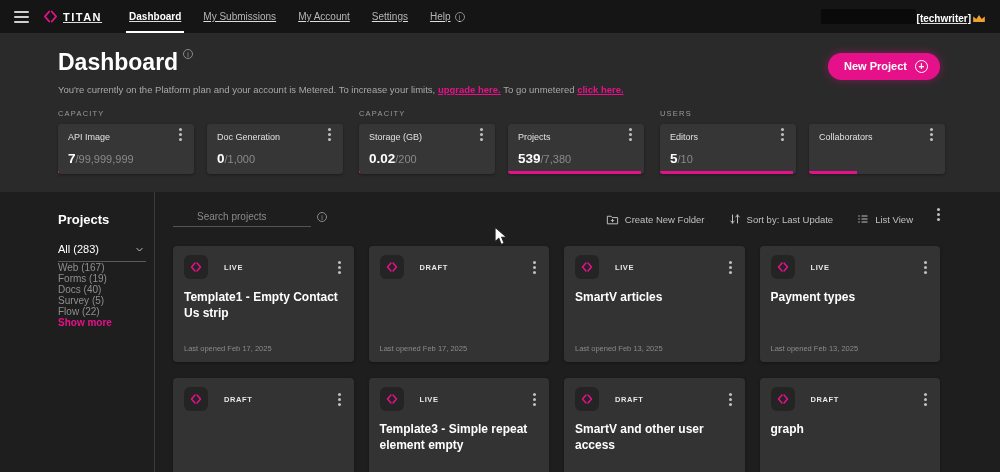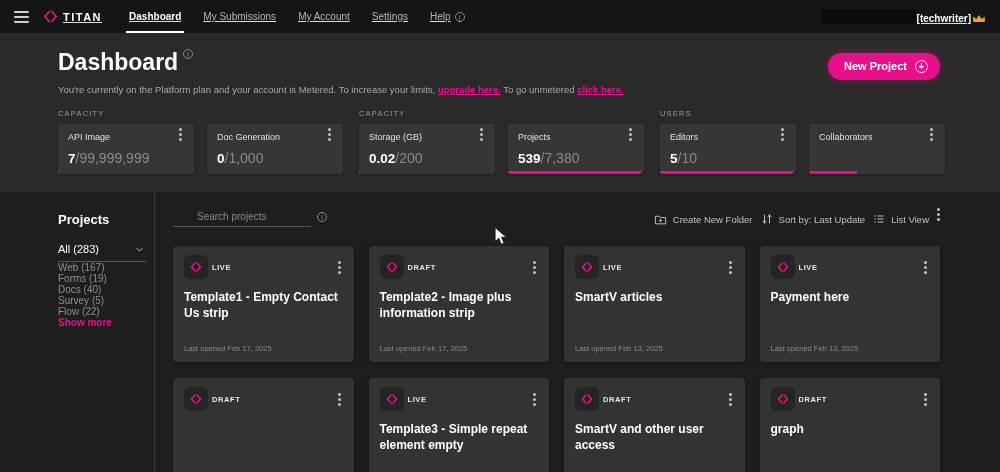--- a/index.html
+++ b/index.html
@@ -40,46 +40,46 @@
   .plus-circle { width:13px; height:13px; border:1.5px solid #fff; border-radius:50%; font-size:10px; line-height:11px; text-align:center; font-weight:bold; }
 
   
   .stats-row { display:flex; gap:16px; padding:0 58px; margin-top:14px; }
   .stat-group-label { font-size:7.5px; letter-spacing:1.2px; color:#9a9a9a; margin-bottom:6px; }
   .stat-cards { display:flex; gap:13px; }
   .stat-card { width:136px; height:50px; background:#363636; border-radius:3px; position:relative; padding:8px 10px; overflow:hidden; box-shadow:0 1px 3px rgba(0,0,0,.35); }
   .stat-title { font-size:9px; color:#e0e0e0; }
   .stat-value-row { margin-top:7px; }
   .stat-value { font-size:13.5px; font-weight:bold; color:#fff; }
-  .stat-total { font-size:14px; color:#8a8a8a; }
+  .stat-total { font-size:11px; color:#8a8a8a; }
   .stat-kebab { position:absolute; top:9px; right:12px; }
   .progress { position:absolute; bottom:0; left:0; height:3px; background:#e6118a; width:0; }
 
   .kebab { display:inline-block; width:3px; height:3px; border-radius:50%; background:currentColor; box-shadow:0 -5px 0 currentColor, 0 5px 0 currentColor; color:#c0c0c0; cursor:pointer; }
 
   
   .main-section { display:flex; min-height:285px; }
   .sidebar { width:155px; flex:none; padding:20px 0 0 58px; border-right:1px solid #3a3a3a; }
   .sidebar-title { font-size:13px; font-weight:bold; color:#fff; }
   .filter { display:flex; align-items:center; justify-content:space-between; border-bottom:1px solid #5a5a5a; padding:0 2px 6px 0; margin-top:16px; width:88px; font-size:11px; color:#fff; cursor:pointer; }
   .side-item { font-size:10px; color:#8f8f8f; cursor:pointer; }
   .show-more { color:#e6118a; font-weight:bold; }
 
   .content { flex:1; padding:16px 60px 0 18px; }
   .toolbar { display:flex; align-items:center; height:22px; }
   .search-box { display:flex; align-items:center; gap:24px; border-bottom:1px solid #555; padding-bottom:4px; width:138px; }
   .search-box input { background:transparent; border:none; outline:none; color:#ccc; font-size:10px; width:92px; font-family:inherit; }
   .search-box input::placeholder { color:#8a8a8a; }
-  .toolbar-right { margin-left:auto; display:flex; gap:8px; font-size:9.5px; color:#c0c0c0; }
+  .toolbar-right { margin-left:auto; display:flex; gap:24px; font-size:9.5px; color:#c0c0c0; }
   .tool-btn { display:flex; align-items:center; gap:6px; cursor:pointer; white-space:nowrap; }
 
   
   .grid { margin-top:16px; display:grid; grid-template-columns:repeat(4,1fr); gap:16px 15px; }
   .project-card { background:#333; border-radius:4px; height:116px; padding:9px 11px; display:flex; flex-direction:column; box-shadow:0 1px 3px rgba(0,0,0,.35); cursor:pointer; }
-  .card-head { display:flex; align-items:center; gap:4px;text-align:center; }
+  .card-head { display:flex; align-items:center; gap:16px;text-align:center; }
   .logo-badge { width:24px; height:24px; background:#242424; border-radius:6px; display:flex; align-items:center; justify-content:center; flex:none; }
   .status { font-size:7.5px; font-weight:bold; letter-spacing:.6px; color:#e8e8e8; }
   .card-kebab { margin-left:auto; margin-right:2px; }
   .card-title { margin-top:10px; font-size:12px; font-weight:bold; color:#fff; line-height:1.35; }
   .card-date { margin-top:auto; font-size:7.5px; color:#8a8a8a; }
 
   .cursor { position:absolute; left:494px; top:226px; pointer-events:none; z-index:50; }
 </style>
 </head>
 <body>
@@ -262,21 +262,20 @@
         <div class="card-head">
           <span class="logo-badge">
               <svg width="12" height="12" viewBox="0 0 24 24">
                 <path d="M10 4 L3 12 L10 20" fill="none" stroke="#e6118a" stroke-width="3" stroke-linecap="round" stroke-linejoin="round"></path>
                 <path d="M14 4 L21 12 L14 20" fill="none" stroke="#e6118a" stroke-width="3" stroke-linecap="round" stroke-linejoin="round"></path>
               </svg>
             </span>
           <span class="status">DRAFT</span>
           <span class="kebab card-kebab"></span>
         </div>
-        <div class="card-title">Template2 - Image plus information strip</div>
         <div class="card-date">Last opened Feb 17, 2025</div>
       </div>
 
       <div class="project-card">
         <div class="card-head">
           <span class="logo-badge">
               <svg width="12" height="12" viewBox="0 0 24 24">
                 <path d="M10 4 L3 12 L10 20" fill="none" stroke="#e6118a" stroke-width="3" stroke-linecap="round" stroke-linejoin="round"></path>
                 <path d="M14 4 L21 12 L14 20" fill="none" stroke="#e6118a" stroke-width="3" stroke-linecap="round" stroke-linejoin="round"></path>
               </svg>
@@ -292,21 +291,21 @@
         <div class="card-head">
           <span class="logo-badge">
               <svg width="12" height="12" viewBox="0 0 24 24">
                 <path d="M10 4 L3 12 L10 20" fill="none" stroke="#e6118a" stroke-width="3" stroke-linecap="round" stroke-linejoin="round"></path>
                 <path d="M14 4 L21 12 L14 20" fill="none" stroke="#e6118a" stroke-width="3" stroke-linecap="round" stroke-linejoin="round"></path>
               </svg>
             </span>
           <span class="status">LIVE</span>
           <span class="kebab card-kebab"></span>
         </div>
-        <div class="card-title">Payment here</div>
+        <div class="card-title">Payment types</div>
         <div class="card-date">Last opened Feb 13, 2025</div>
       </div>
 
       <div class="project-card">
         <div class="card-head">
           <span class="logo-badge">
               <svg width="12" height="12" viewBox="0 0 24 24">
                 <path d="M10 4 L3 12 L10 20" fill="none" stroke="#e6118a" stroke-width="3" stroke-linecap="round" stroke-linejoin="round"></path>
                 <path d="M14 4 L21 12 L14 20" fill="none" stroke="#e6118a" stroke-width="3" stroke-linecap="round" stroke-linejoin="round"></path>
               </svg>

